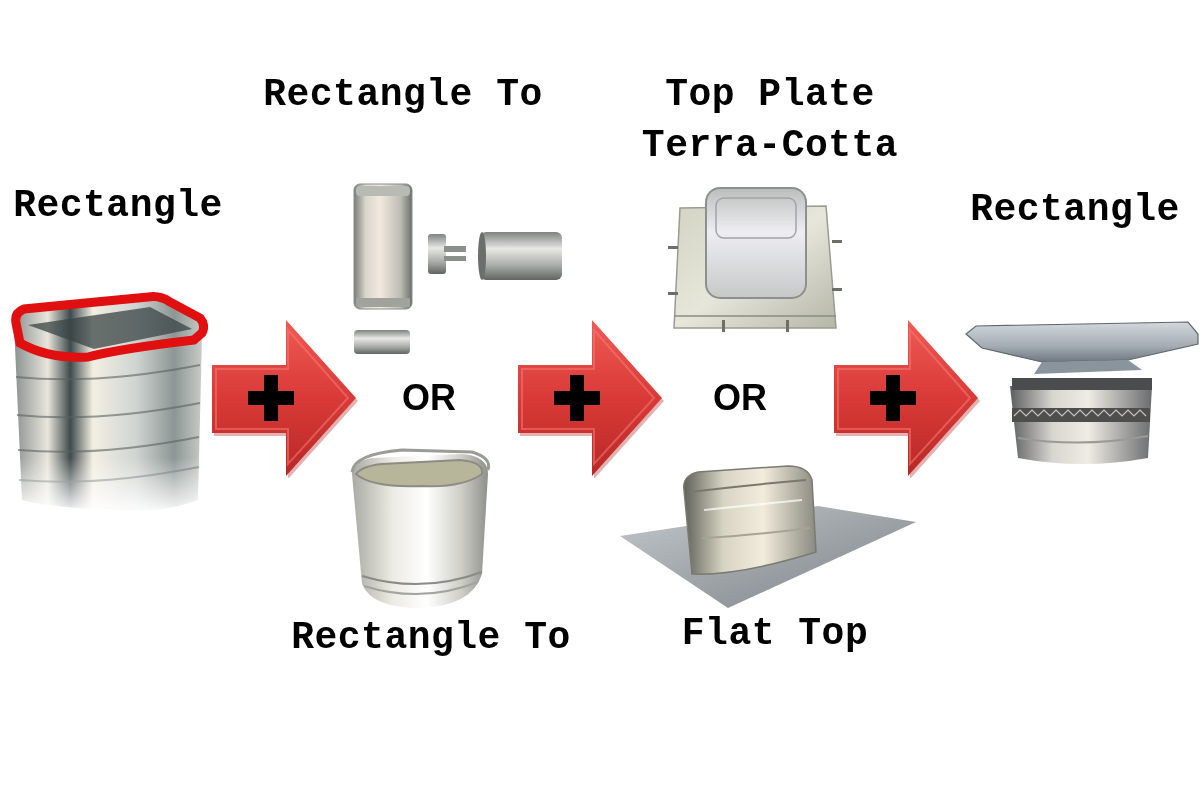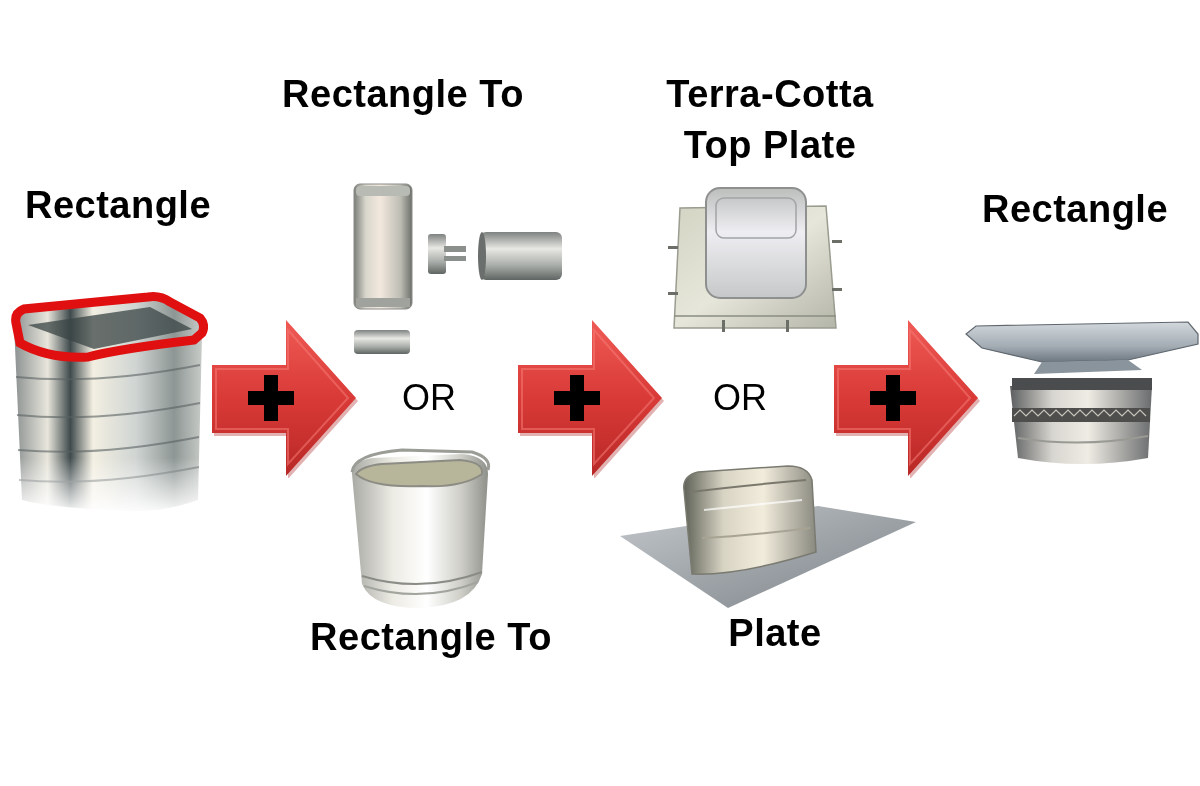--- a/index.html
+++ b/index.html
@@ -9,25 +9,25 @@
   .label {
     position: absolute;
     text-align: center;
     font-weight: bold;
     font-size: 38px;
     line-height: 51px;
     letter-spacing: 0.5px;
     color: #000;
     white-space: nowrap;
   }
-  .label span { display: block; }
+  .label span { display: block; font-family: Liberation Mono, monospace; }
 
   .or {
     position: absolute;
-    font-weight: normal;
+    font-weight: bold;
     font-size: 36px;
     line-height: 40px;
     color: #000;
   }
 
   .arrow { position: absolute; width: 148px; height: 160px; }
   .arrow svg { width: 100%; height: 100%; display: block; }
 
   .product { position: absolute; }
   .product svg { width: 100%; height: 100%; display: block; }
@@ -37,34 +37,34 @@
 
 <div class="label" style="left:0; top:180px; width:236px;">
   <span>Rectangle</span>
 </div>
 
 <div class="label" style="left:258px; top:69px; width:290px;">
   <span>Rectangle To</span>
 </div>
 
 <div class="label" style="left:640px; top:69px; width:260px;">
+  <span>Top Plate</span>
   <span>Terra-Cotta</span>
-  <span>Top Plate</span>
 </div>
 
 <div class="label" style="left:955px; top:184px; width:240px;">
   <span>Rectangle</span>
 </div>
 
 <div class="label" style="left:236px; top:612px; width:390px;">
   <span>Rectangle To</span>
 </div>
 
 <div class="label" style="left:660px; top:608px; width:230px;">
-  <span>Plate</span>
+  <span>Flat Top</span>
 </div>
 
 <div class="or" style="left:402px; top:378px;">OR</div>
 <div class="or" style="left:713px; top:378px;">OR</div>
 
 <div class="arrow" style="left:210px; top:318px;">
   <svg viewBox="0 0 148 160">
     <defs>
       <linearGradient id="ag1" x1="0" y1="0" x2="0" y2="1">
         <stop offset="0" stop-color="#ef5a55"></stop>

